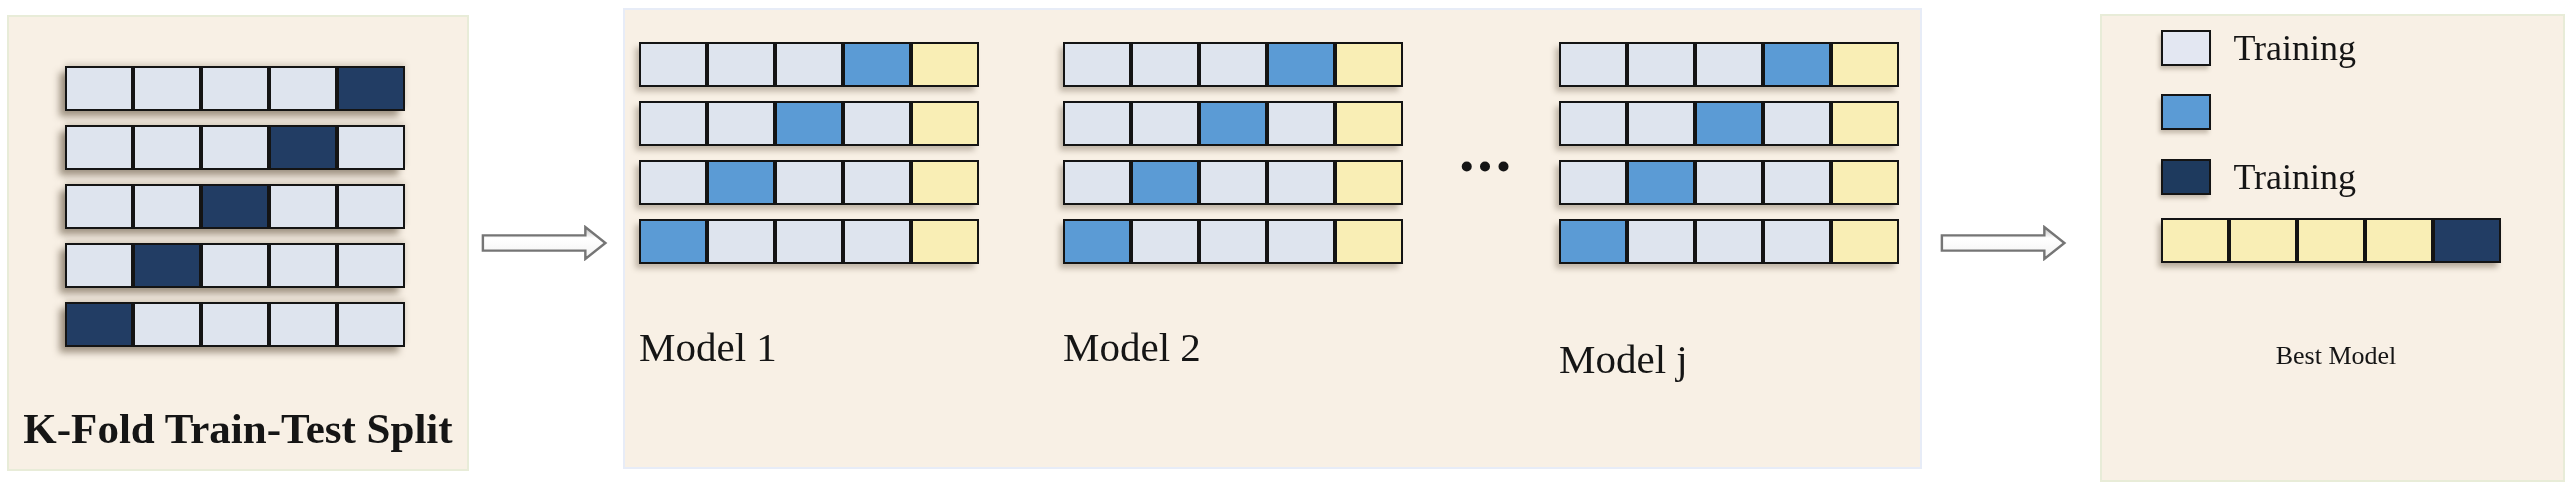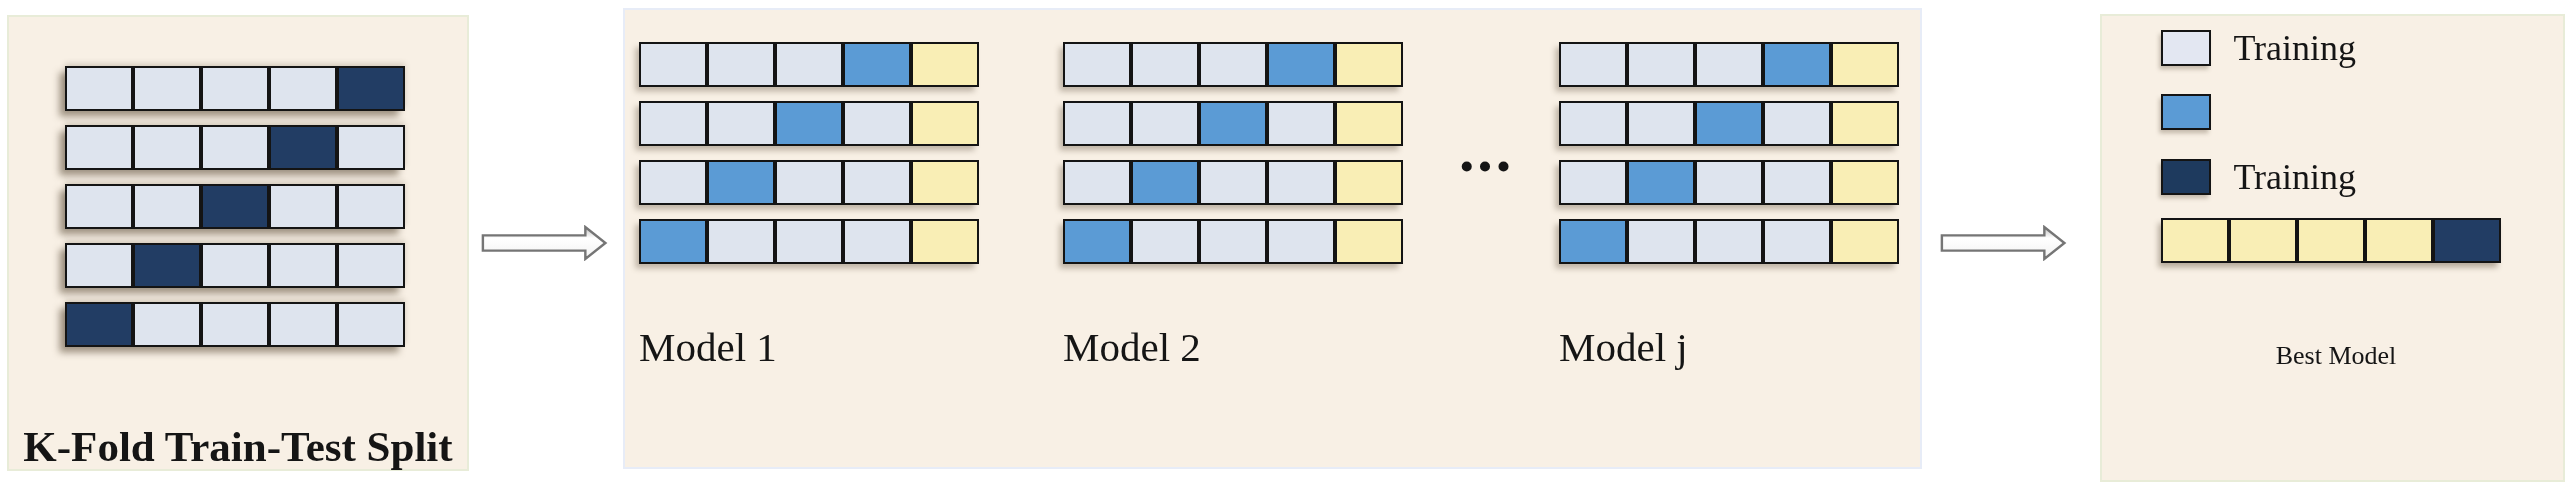--- a/index.html
+++ b/index.html
@@ -35,32 +35,32 @@
   #model-grid-2 { left:438px;  top:32px; }
   #model-grid-3 { left:934px; top:32px; }
   .model-grid .fold-row { box-shadow:-4.2px 4.9px 5.6px rgba(100,85,65,.38); }
 
   
   .panel-title {
     position:absolute; left:0; width:100%;
     text-align:center; font-weight:bold;
     white-space:nowrap;
   }
-  #kfold-title   { top:402px; font-size:43px; line-height:55px; }
+  #kfold-title   { top:384px; font-size:43px; line-height:55px; }
   #sparsity-title{ left:438px; width:350px; top:412px; font-size:39px; line-height:43px; }
   #testing-title { top:410px; font-size:38px; line-height:43px; }
 
   .model-caption {
     position:absolute; top:315px; width:350px;
     text-align:left; font-size:41px; line-height:45px;
     white-space:nowrap;
   }
   #model-caption-1 { left:14px; }
   #model-caption-2 { left:438px; }
-  #model-caption-3 { left:934px; }
+  #model-caption-3 { left:934px;margin-top:12px; }
 
   #ellipsis {
     position:absolute; left:816px; top:98px; width:91px;
     text-align:center;
     font-size:62px; font-weight:bold; line-height:84px;
     letter-spacing:2.8px;
   }
 
   
   .flow-arrow { position:absolute; top:225px; }

